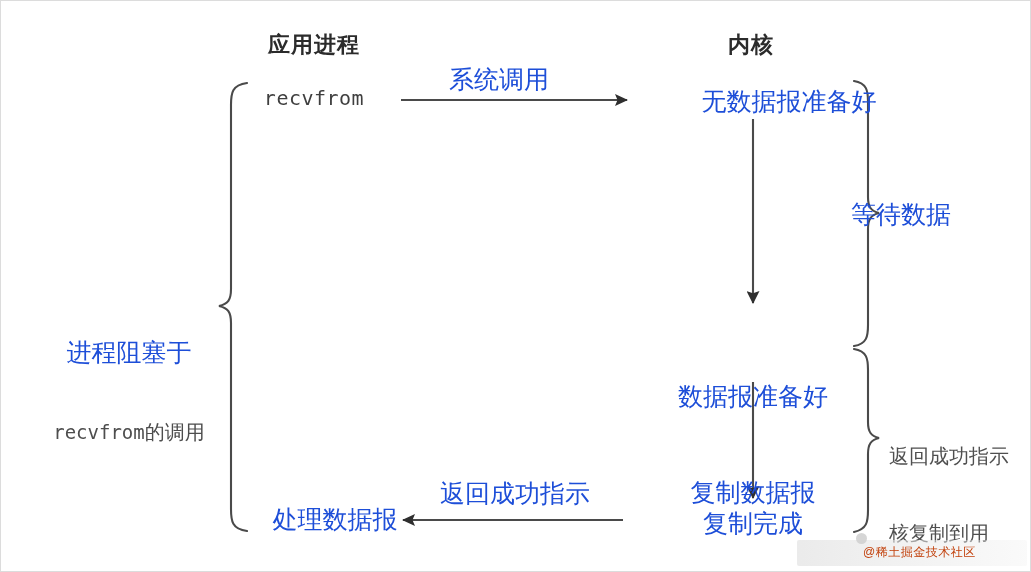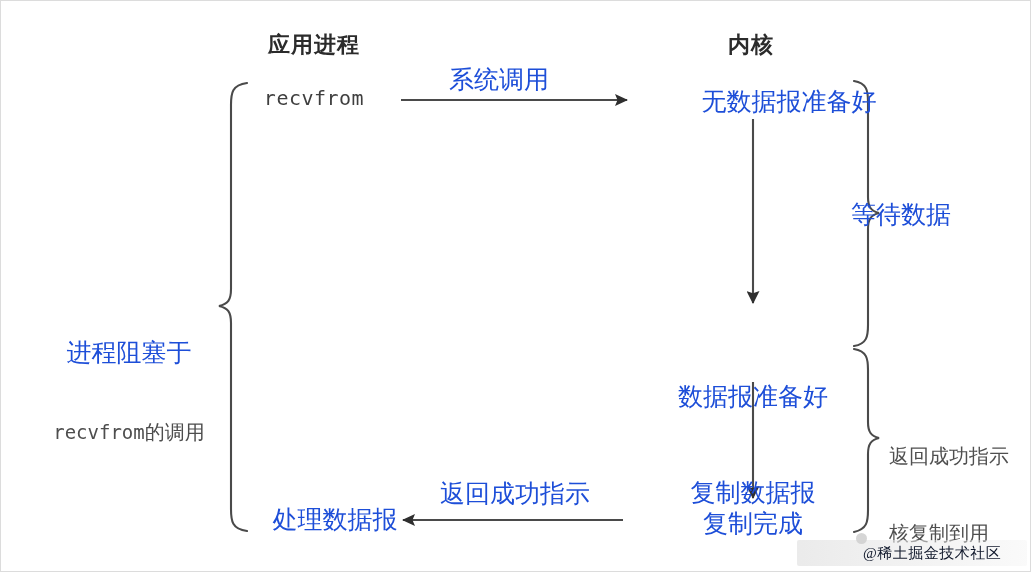--- a/index.html
+++ b/index.html
@@ -62,23 +62,23 @@
   .mix .m {
     font-family: "DejaVu Sans Mono", "Liberation Mono", monospace;
     font-size: 19px;
   }
   .ctr {
     transform: translateX(-50%);
     text-align: right;
   }
   .watermark {
     position: absolute;
-    font-size: 15px;
-    color: #0f172a;
-    font-family: Liberation Serif, serif;
+    font-size: 12px;
+    color: #c2410c;
+    font-family: Liberation Sans, sans-serif;
     letter-spacing: 0.5px;
   }
   .wm-smudge {
     position: absolute;
     background: linear-gradient(90deg, rgba(228,228,228,0.75), rgba(240,240,240,0.35));
     border-radius: 2px;
   }
   .wm-dot {
     position: absolute;
     width: 11px;

